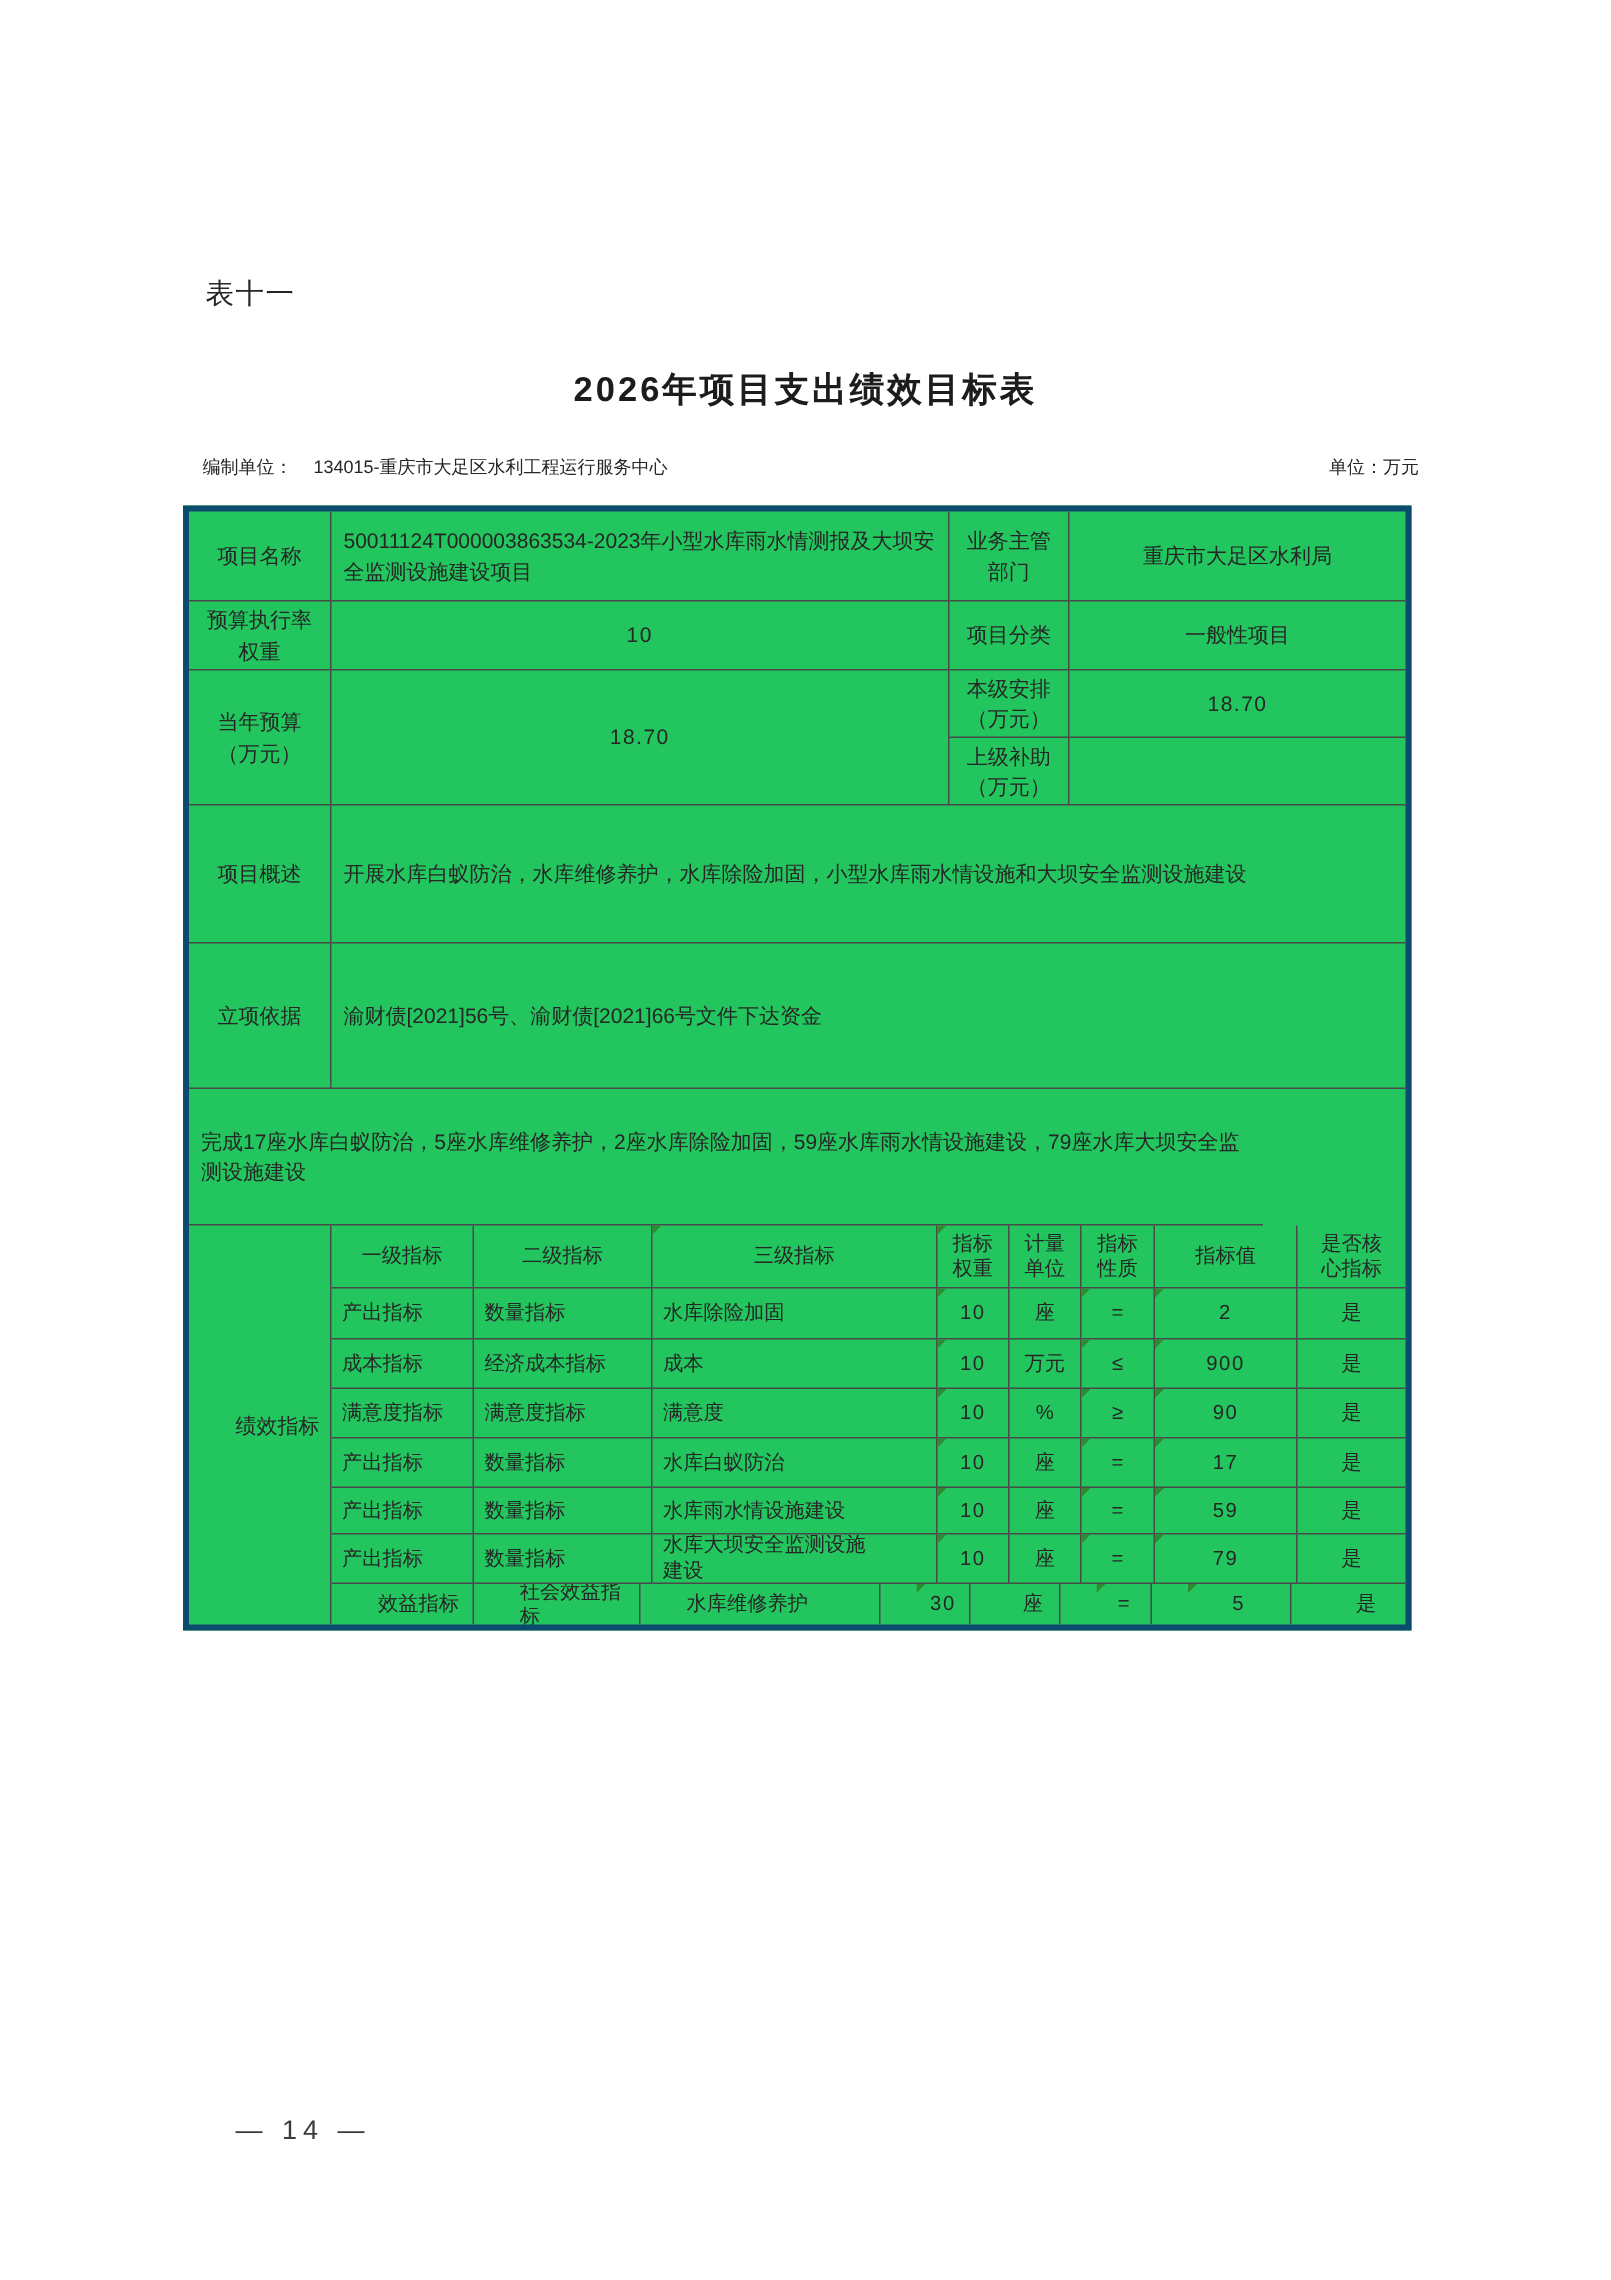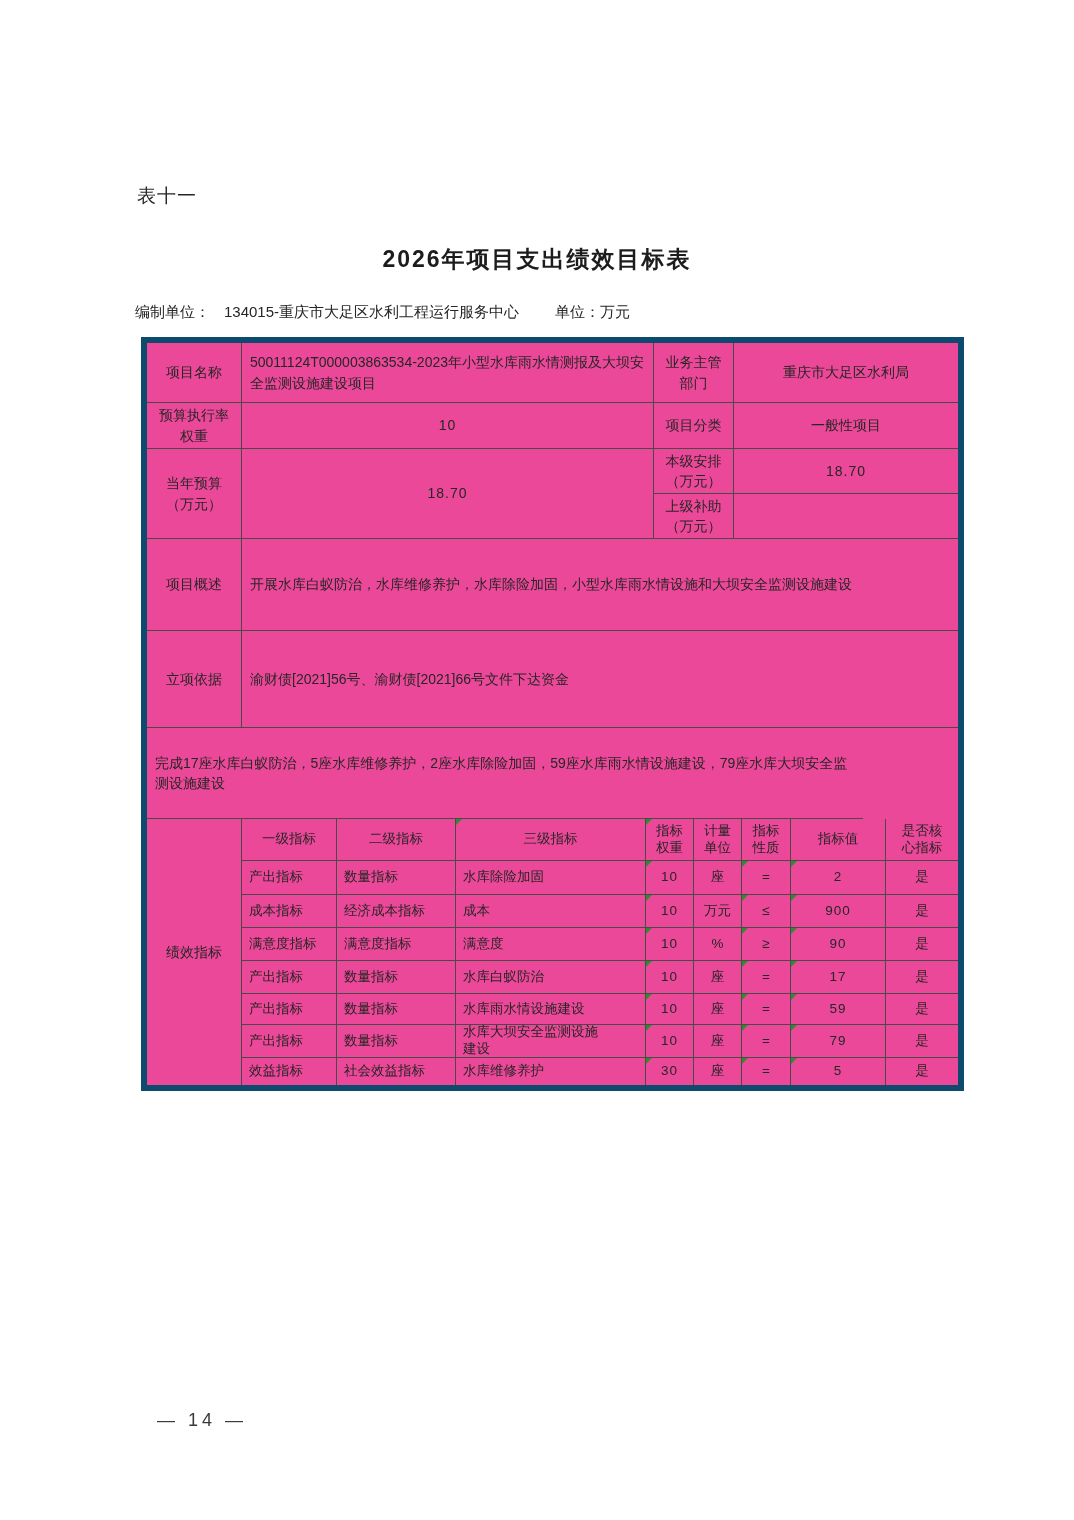--- a/index.html
+++ b/index.html
@@ -8,40 +8,40 @@
     font-family:Liberation Sans, sans-serif;color:#262626;
     overflow:hidden;
   }
   .tbl-label{position:absolute;left:137px;top:183px;font-size:19px;letter-spacing:1px;}
   .doc-title{
     position:absolute;left:0;top:244px;width:1074px;text-align:center;
     font-size:23px;font-weight:bold;letter-spacing:2px;color:#1c1c1c;
   }
   .meta-line{
     position:absolute;left:135px;top:303px;width:811px;
-    display:flex;justify-content:flex-start;align-items:baseline;font-size:15px;gap:36px;
+    display:flex;justify-content:space-between;align-items:baseline;font-size:12px;gap:36px;
   }
   .meta-gap{margin-left:14px;}
   .grid{
-    position:absolute;left:141px;top:337px;width:811px;height:742px;
-    border:6px solid #0c4a6e;box-sizing:content-box;background:#ec4899;
+    position:absolute;left:122px;top:337px;width:811px;height:742px;
+    border:4px solid #0c4a6e;box-sizing:content-box;background:#22c55e;
   }
   .row{display:flex;width:811px;}
   .col{display:flex;flex-direction:column;}
   .ind{display:flex;flex-direction:column;width:716px;}
   .cell{
     box-sizing:border-box;position:relative;
     display:flex;align-items:center;justify-content:center;
     text-align:center;font-size:14px;line-height:1.45;
     border-right:1px solid #4a4a4a;border-bottom:1px solid #4a4a4a;
     padding:2px 4px;overflow:hidden;
   }
   .left{justify-content:flex-start;text-align:left;padding:2px 8px;}
   .nr{border-right:none;}
-  .nb{border-bottom:none;}
+  .nb{border-bottom:none;margin-left:24px;}
   .prewrap{white-space:pre-line;}
   .ba{word-break:break-all;}
   .num{font-size:14px;letter-spacing:1px;}
   .h60{height:60px}.h46{height:46px}.h90{height:90px}.h45{height:45px}
   .h92{height:92px}.h97{height:97px}.h91{height:91px}.h266{height:266px}
   .h42{height:42px}.h34{height:34px}.h33{height:33px}.h31{height:31px}.h27{height:27px}
   .w95{width:95px}.w412{width:412px}.w80{width:80px}.w224{width:224px}.w304{width:304px}
   .w716{width:716px}.w119{width:119px}.w190{width:190px}.w48{width:48px}.w49{width:49px}.w72{width:72px}
   .ind .cell{font-size:13.5px;line-height:1.25;padding:1px 4px;}
   .ind .left{padding:1px 7px;}

